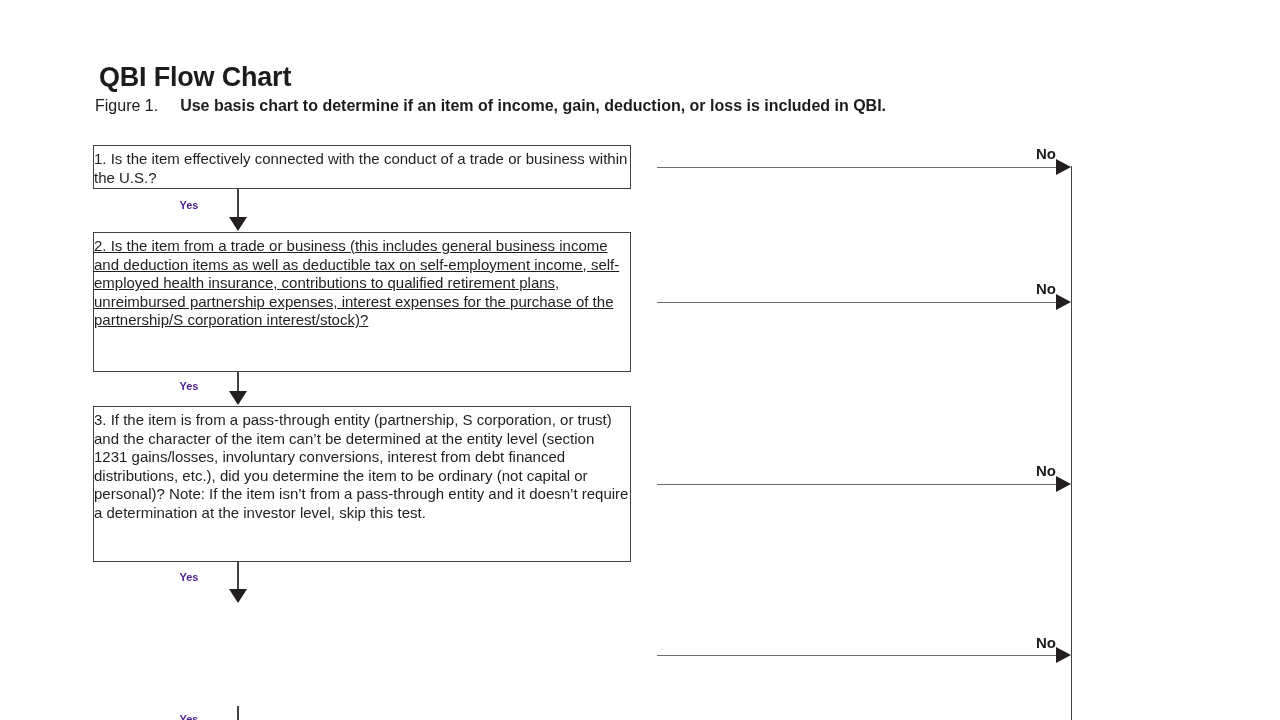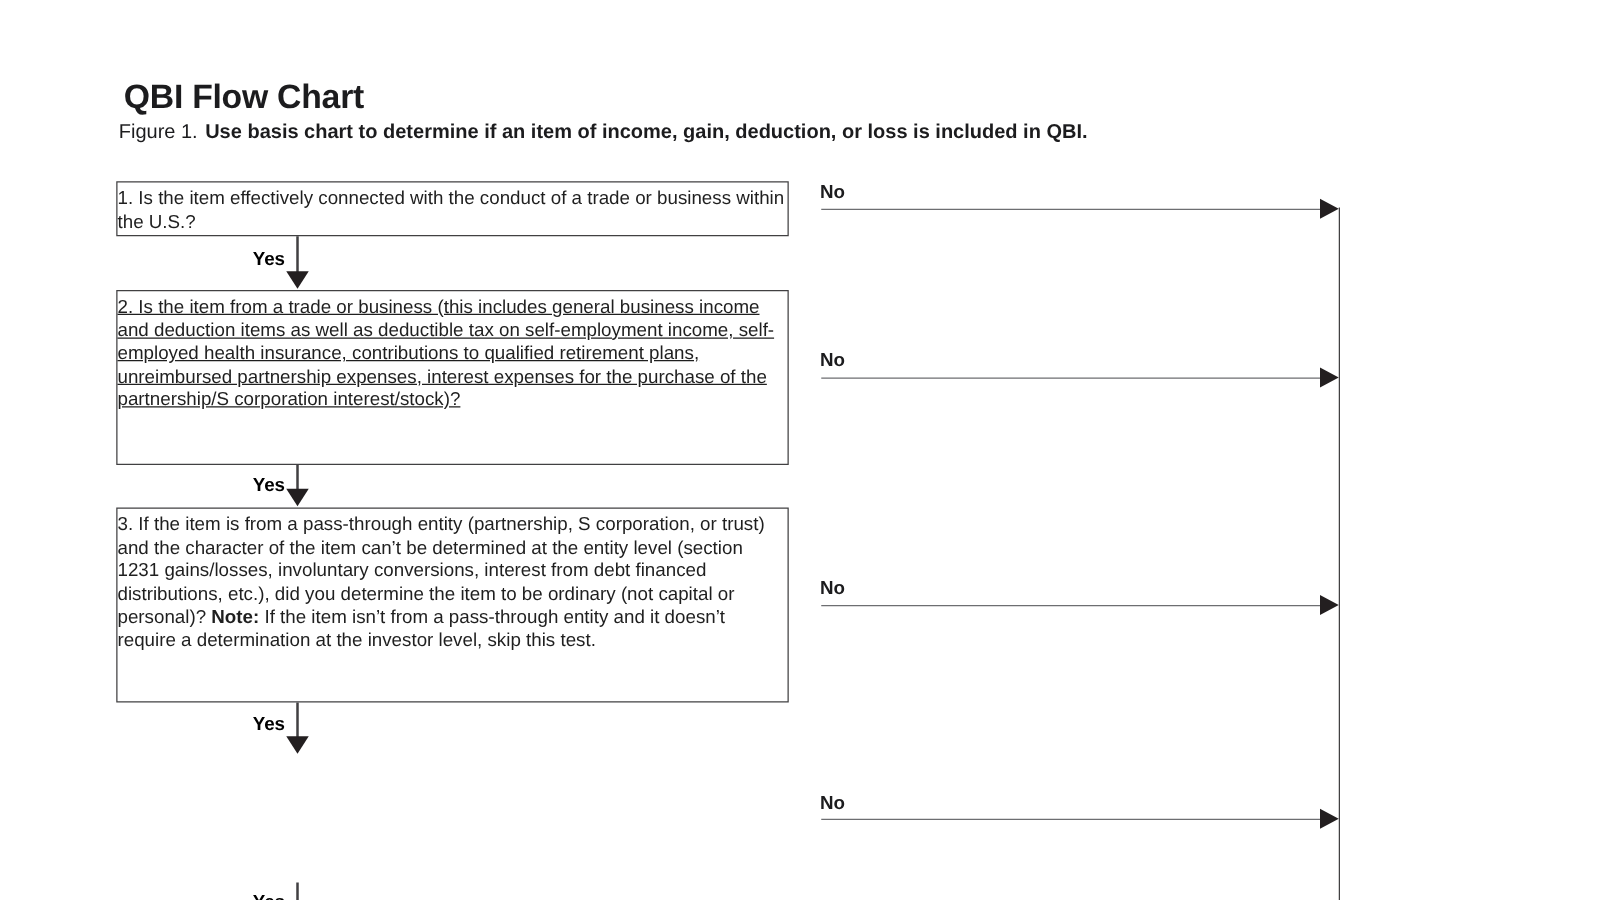--- a/index.html
+++ b/index.html
@@ -30,38 +30,38 @@
     position: absolute;
     left: 95px;
     top: 97px;
     margin: 0;
     font-size: 16px;
     color: #1c1c1e;
     white-space: nowrap;
   }
   .figure-caption .fig-label {
     font-weight: normal;
-    padding-right: 6px;
+    padding-right: 22px;
   }
   .figure-caption .fig-text {
     font-weight: bold;
   }
   .qbox {
     position: absolute;
     left: 93px;
     width: 538px;
     box-sizing: border-box;
     border: 1.5px solid #414042;
     background: #ffffff;
     padding: 4px 0;
     font-size: 15px;
     line-height: 18.6px;
     color: #1f1f1f;
   }
-  .qbox .note-bold { font-weight: bold; }
+  .qbox .note-bold { font-weight: normal; }
   #box1 { top: 145px; height: 44px; }
   #box2 { top: 232px; height: 140px; text-decoration: underline; }
   #box3 { top: 406px; height: 156px; }
   #box4 { top: 604px; height: 102px; }
 
   
   .vline {
     position: absolute;
     left: 237px;
     width: 1.5px;
@@ -74,24 +74,24 @@
     width: 0;
     height: 0;
     border-left: 9px solid transparent;
     border-right: 9px solid transparent;
     border-top: 14px solid #231f20;
   }
   .yes-label {
     position: absolute;
     left: 150px;
     width: 78px;
-    text-align: right;
-    font-size: 15px;
+    text-align: center;
+    font-size: 11px;
     font-weight: bold;
-    color: #000000;
+    color: #4c1d95;
   }
 
   
   .hline {
     position: absolute;
     left: 656.5px;
     width: 401px;
     height: 1.5px;
     background: #6d6e71;
   }
@@ -102,21 +102,21 @@
     width: 0;
     height: 0;
     border-top: 8px solid transparent;
     border-bottom: 8px solid transparent;
     border-left: 15px solid #231f20;
   }
   .no-label {
     position: absolute;
     left: 656px;
     width: 400px;
-    text-align: left;
+    text-align: right;
     font-size: 15px;
     font-weight: bold;
     color: #1c1c1e;
   }
   .right-rail {
     position: absolute;
     left: 1070.5px;
     top: 166px;
     width: 1.5px;
     height: 554px;

